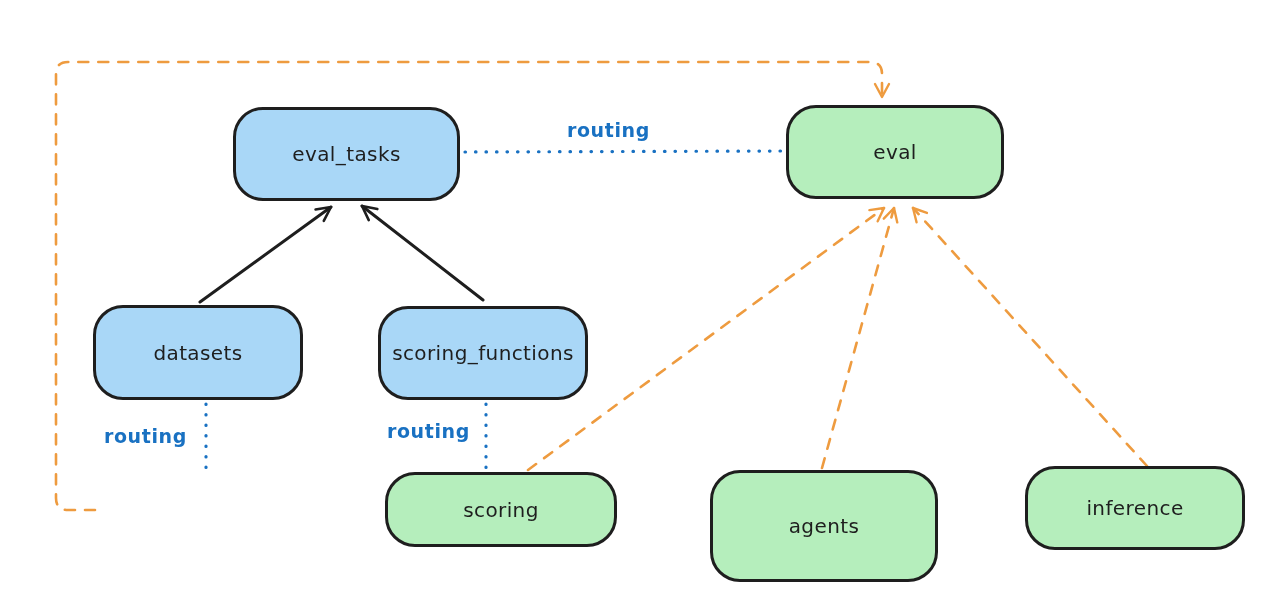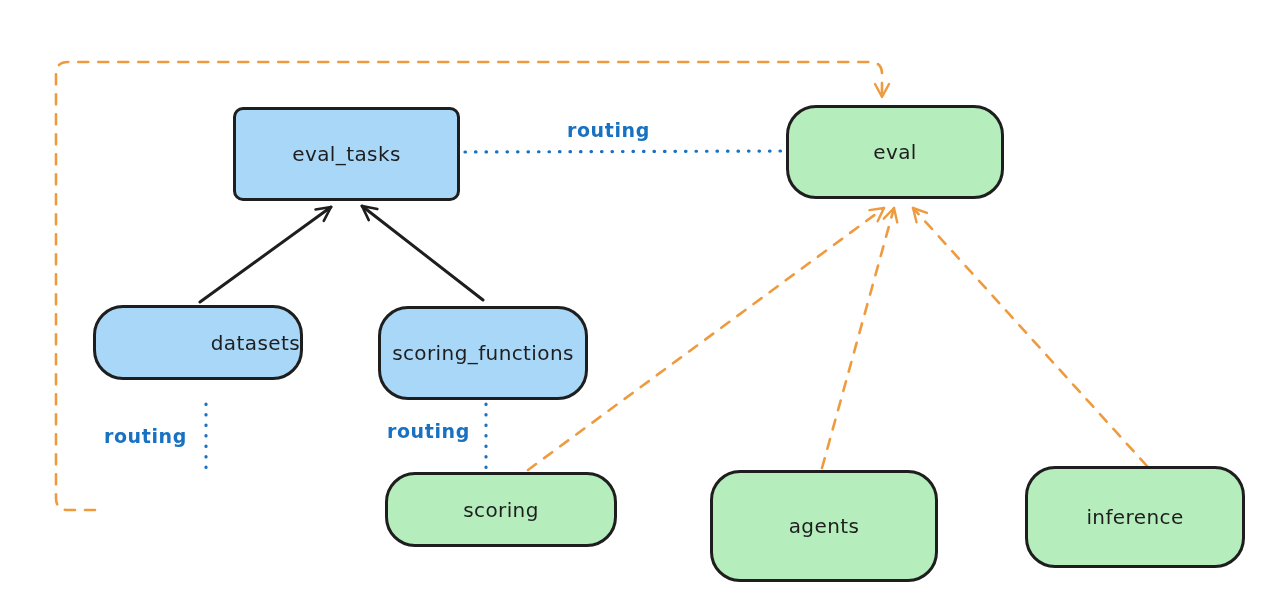--- a/index.html
+++ b/index.html
@@ -64,46 +64,46 @@
     <path d="M 465 152 L 783 151" fill="none" stroke="#1971c2" stroke-width="3.2" stroke-linecap="round" stroke-dasharray="0.5 10"></path>
     <path d="M 206 404 L 206 472" fill="none" stroke="#1971c2" stroke-width="3.2" stroke-linecap="round" stroke-dasharray="0.5 10"></path>
     <path d="M 486 404 L 486 468" fill="none" stroke="#1971c2" stroke-width="3.2" stroke-linecap="round" stroke-dasharray="0.5 10"></path>
 
     <path d="M 95 510 L 68 510 Q 56 510 56 498 L 56 74 Q 56 62 68 62 L 870 62 Q 882 62 882 74 L 882 97" fill="none" stroke="#ee9b3f" stroke-width="2.6" stroke-linecap="round" stroke-dasharray="10 10" marker-end="url(#arrowOrange)"></path>
     <path d="M 528 470 L 884 208" fill="none" stroke="#ee9b3f" stroke-width="2.6" stroke-linecap="round" stroke-dasharray="10 10" marker-end="url(#arrowOrange)"></path>
     <path d="M 822 468 L 894 208" fill="none" stroke="#ee9b3f" stroke-width="2.6" stroke-linecap="round" stroke-dasharray="10 10" marker-end="url(#arrowOrange)"></path>
     <path d="M 1147 466 L 913 208" fill="none" stroke="#ee9b3f" stroke-width="2.6" stroke-linecap="round" stroke-dasharray="10 10" marker-end="url(#arrowOrange)"></path>
   </svg>
 
-  <div class="node blue" style="left:233px; top:107px; width:227px; height:94px;border-radius:10px;">
+  <div class="node blue" style="left:233px; top:107px; width:227px; height:94px;">
     <span>eval_tasks</span>
   </div>
 
   <div class="node green" style="left:786px; top:105px; width:218px; height:94px;">
     <span>eval</span>
   </div>
 
-  <div class="node blue" style="left:93px; top:305px; width:210px; height:75px;justify-content:flex-end;">
+  <div class="node blue" style="left:93px; top:305px; width:210px; height:95px;">
     <span>datasets</span>
   </div>
 
   <div class="node blue" style="left:378px; top:306px; width:210px; height:94px;">
     <span>scoring_functions</span>
   </div>
 
 
   <div class="node green" style="left:385px; top:472px; width:232px; height:75px;">
     <span>scoring</span>
   </div>
 
   <div class="node green" style="left:710px; top:470px; width:228px; height:112px;">
     <span>agents</span>
   </div>
 
-  <div class="node green" style="left:1025px; top:466px; width:220px; height:102px;">
+  <div class="node green" style="left:1025px; top:466px; width:220px; height:84px;">
     <span>inference</span>
   </div>
 
   <div class="edge-label" style="left:567px; top:119px; width:100px;">routing</div>
   <div class="edge-label" style="left:104px; top:425px; width:100px;">routing</div>
   <div class="edge-label" style="left:387px; top:420px; width:100px;">routing</div>
 
 </div>
 
 </body></html>

